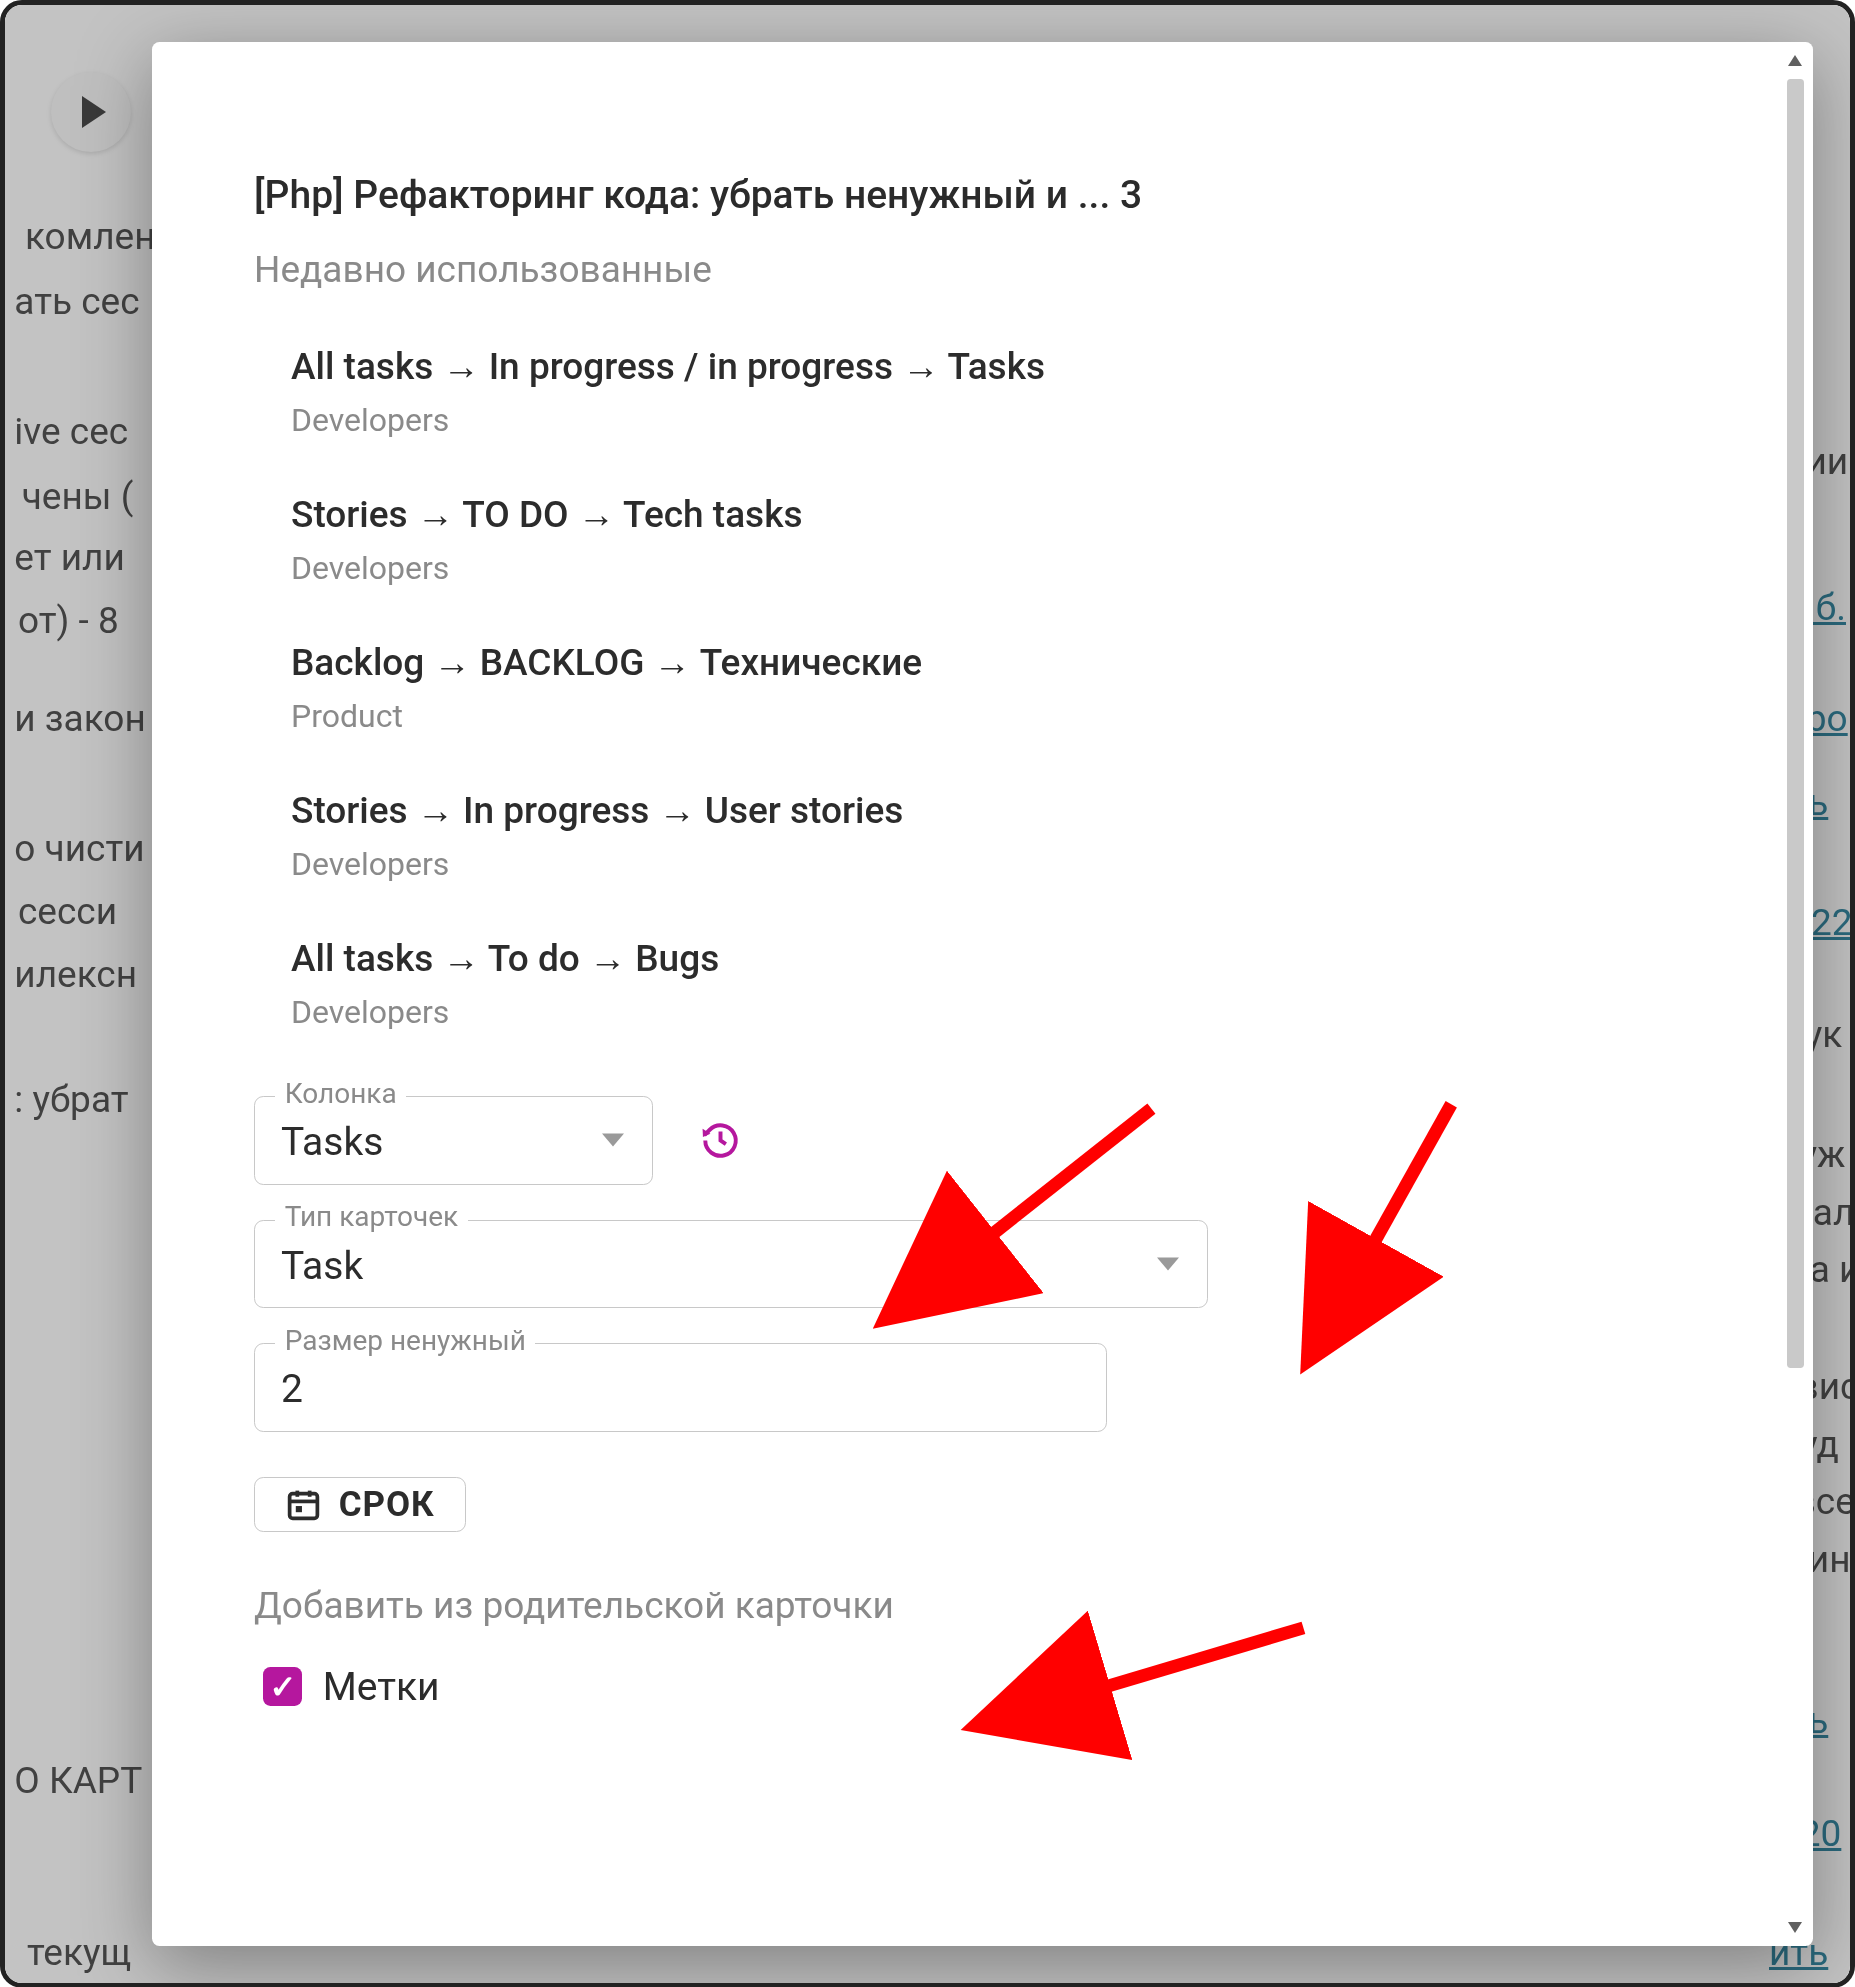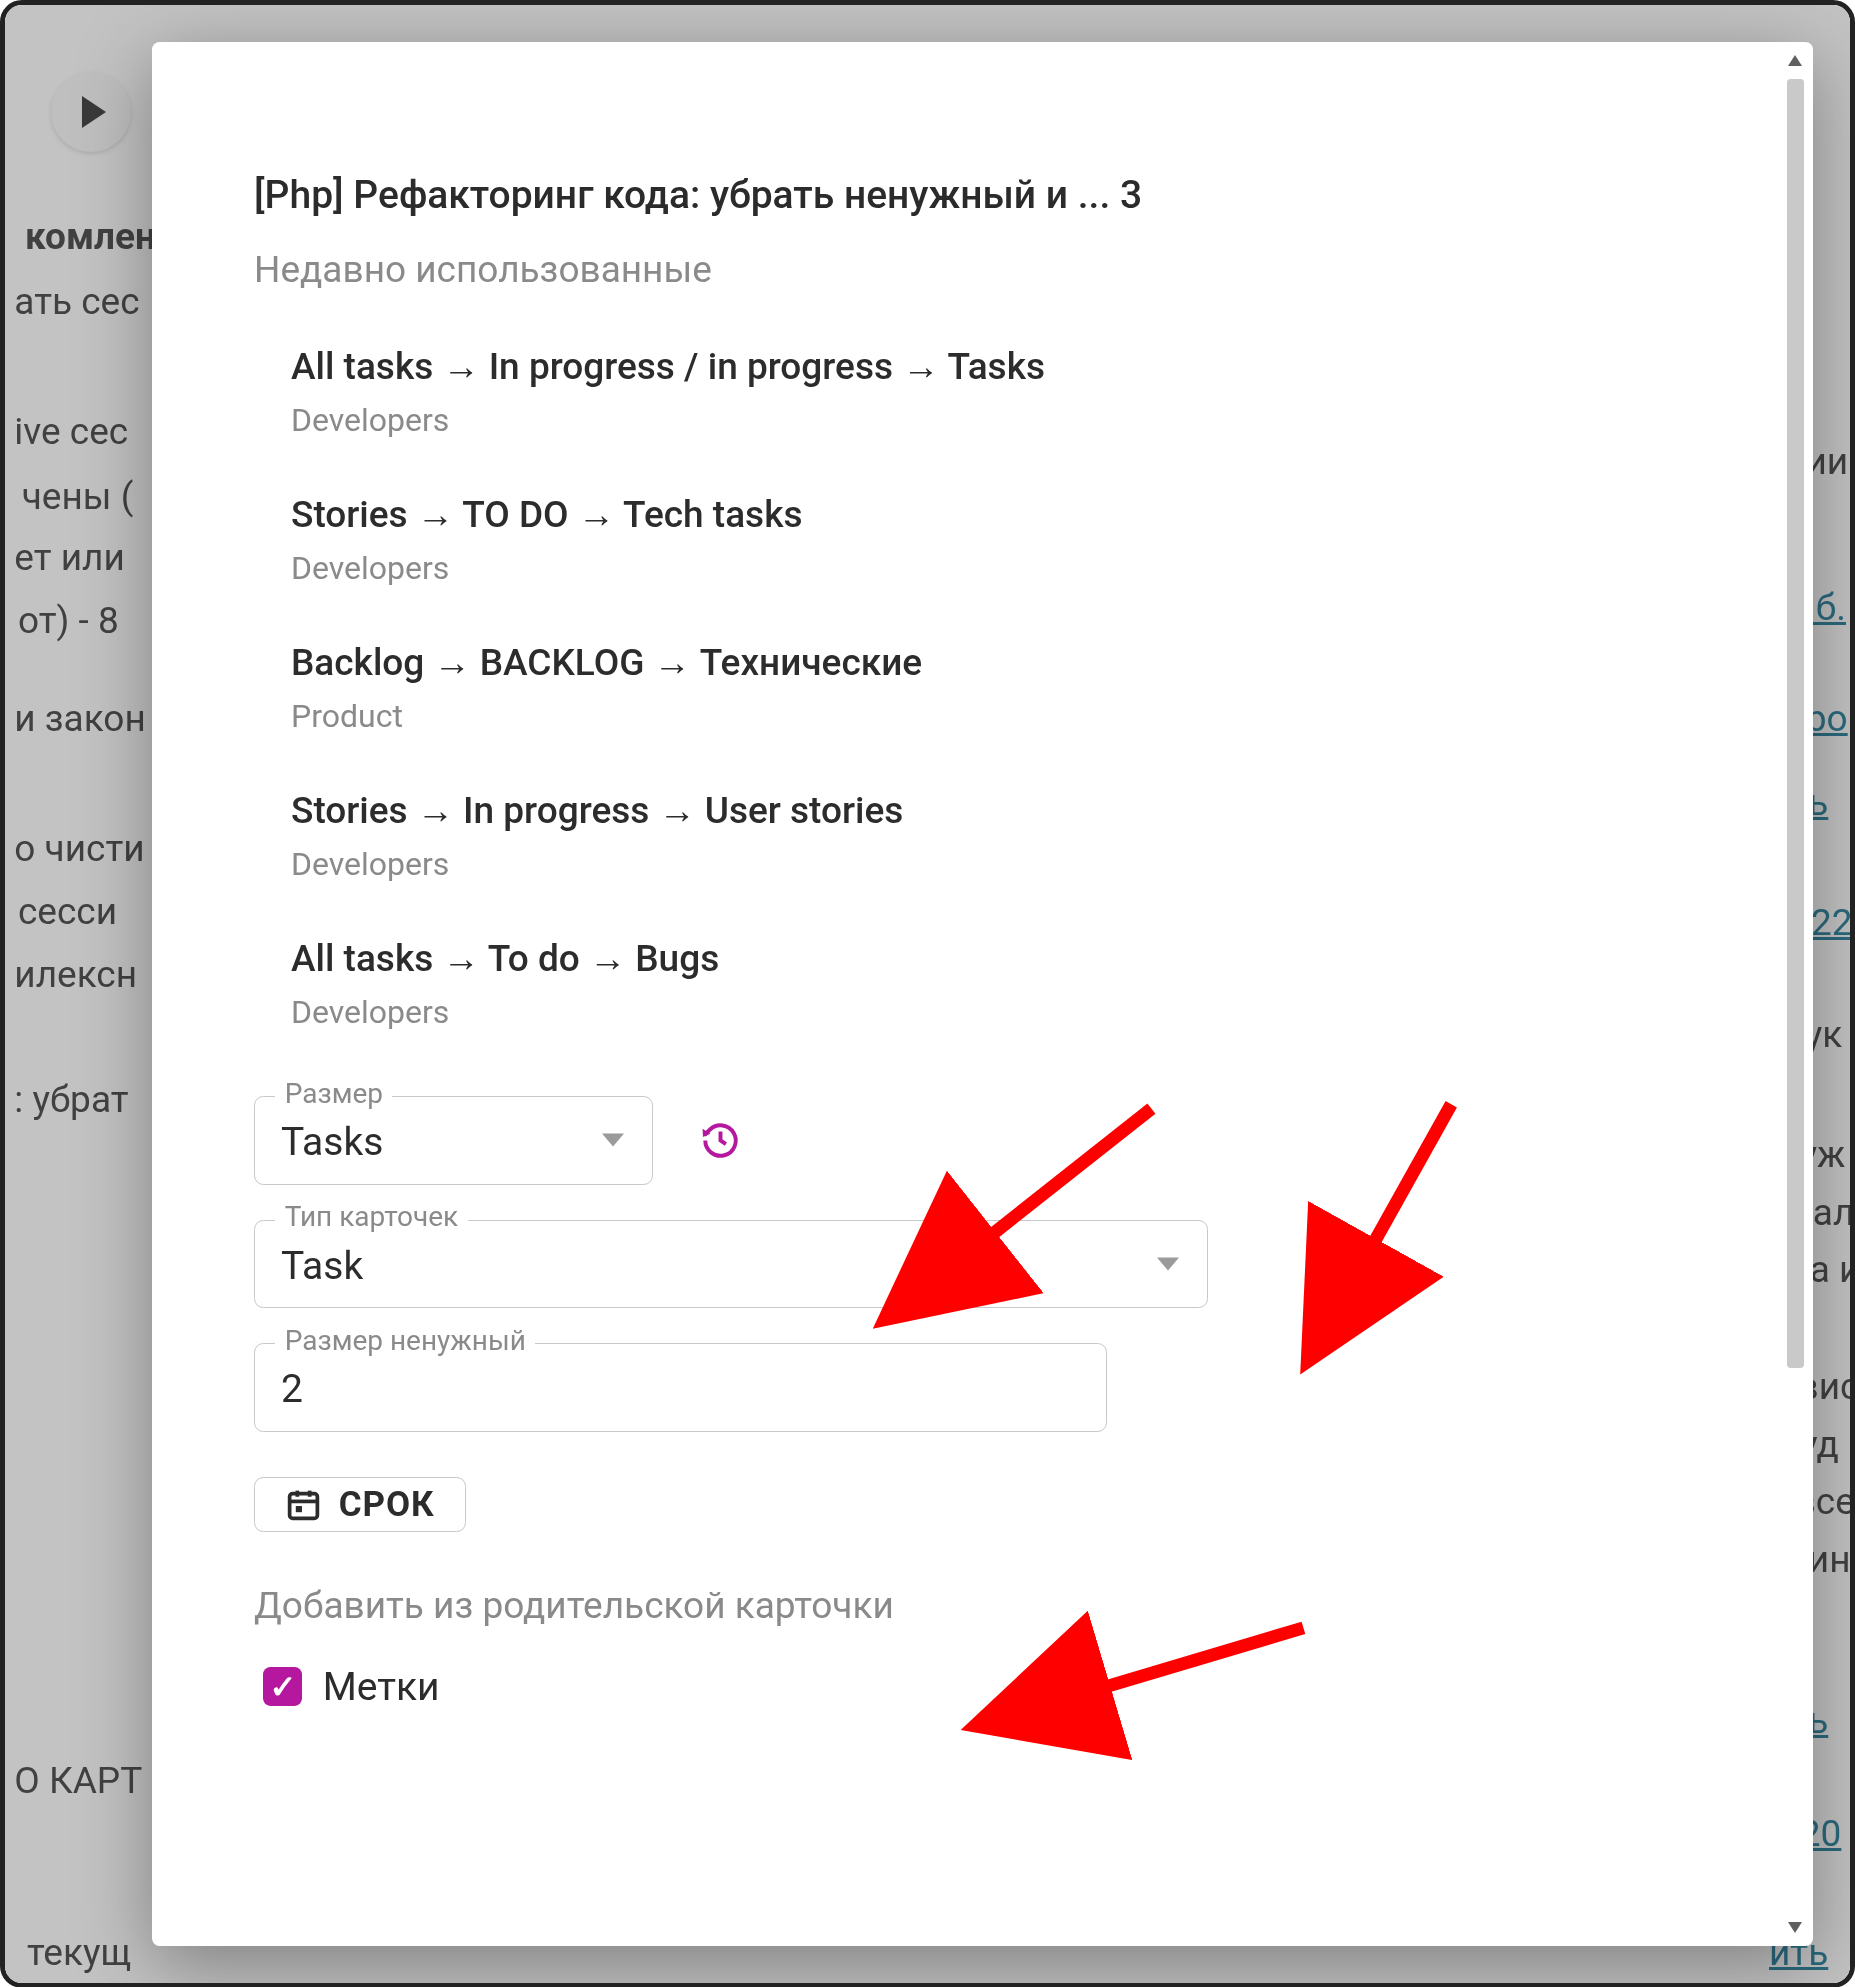--- a/index.html
+++ b/index.html
@@ -153,21 +153,21 @@
 </style>
 </head>
 <body>
 
 <div class="frame">
 
   <div class="bg">
     <div class="play-btn">
       <div class="play-triangle"></div>
     </div>
-    <div class="bg-text" style="top:204px; left:20px;font-weight:bold;">комлен</div>
+    <div class="bg-text" style="top:204px; left:20px;">комлен</div>
     <div class="bg-text" style="top:269px; left:9.3px;">ать сес</div>
     <div class="bg-text" style="top:399px; left:9.3px;">ive сес</div>
     <div class="bg-text" style="top:464px; left:16.7px;">чены (</div>
     <div class="bg-text" style="top:525px; left:9.3px;">ет или</div>
     <div class="bg-text" style="top:588px; left:13px;">от) - 8</div>
     <div class="bg-text" style="top:686px; left:9.3px;">и закон</div>
     <div class="bg-text" style="top:816px; left:9.3px;">о чисти</div>
     <div class="bg-text" style="top:879px; left:13px;">сесси</div>
     <div class="bg-text" style="top:942px; left:9.3px;">илексн</div>
     <div class="bg-text" style="top:1067px; left:9.3px;">: убрат</div>
@@ -216,21 +216,21 @@
         <div class="recent-project">Developers</div>
       </div>
       <div class="recent-item">
         <div class="recent-path">All tasks → To do → Bugs</div>
         <div class="recent-project">Developers</div>
       </div>
 
       
       <div class="fields-row">
         <div class="field field-lane">
-          <div class="field-label">Размер</div>
+          <div class="field-label">Колонка</div>
           <div class="field-value">Tasks</div>
           <div class="field-caret field-caret-small"></div>
         </div>
         <svg class="history-icon" viewBox="0 0 24 24">
           <path fill="none" stroke="#b5179e" stroke-width="2.2" d="M12 7v5l3 2"></path>
           <path fill="none" stroke="#b5179e" stroke-width="2.2" d="M3.5 12a8.5 8.5 0 1 0 2.5-6L3 9"></path>
           <path fill="#b5179e" d="M2 5.5 L2.2 10 L6.4 8.2 Z"></path>
         </svg>
       </div>
 

